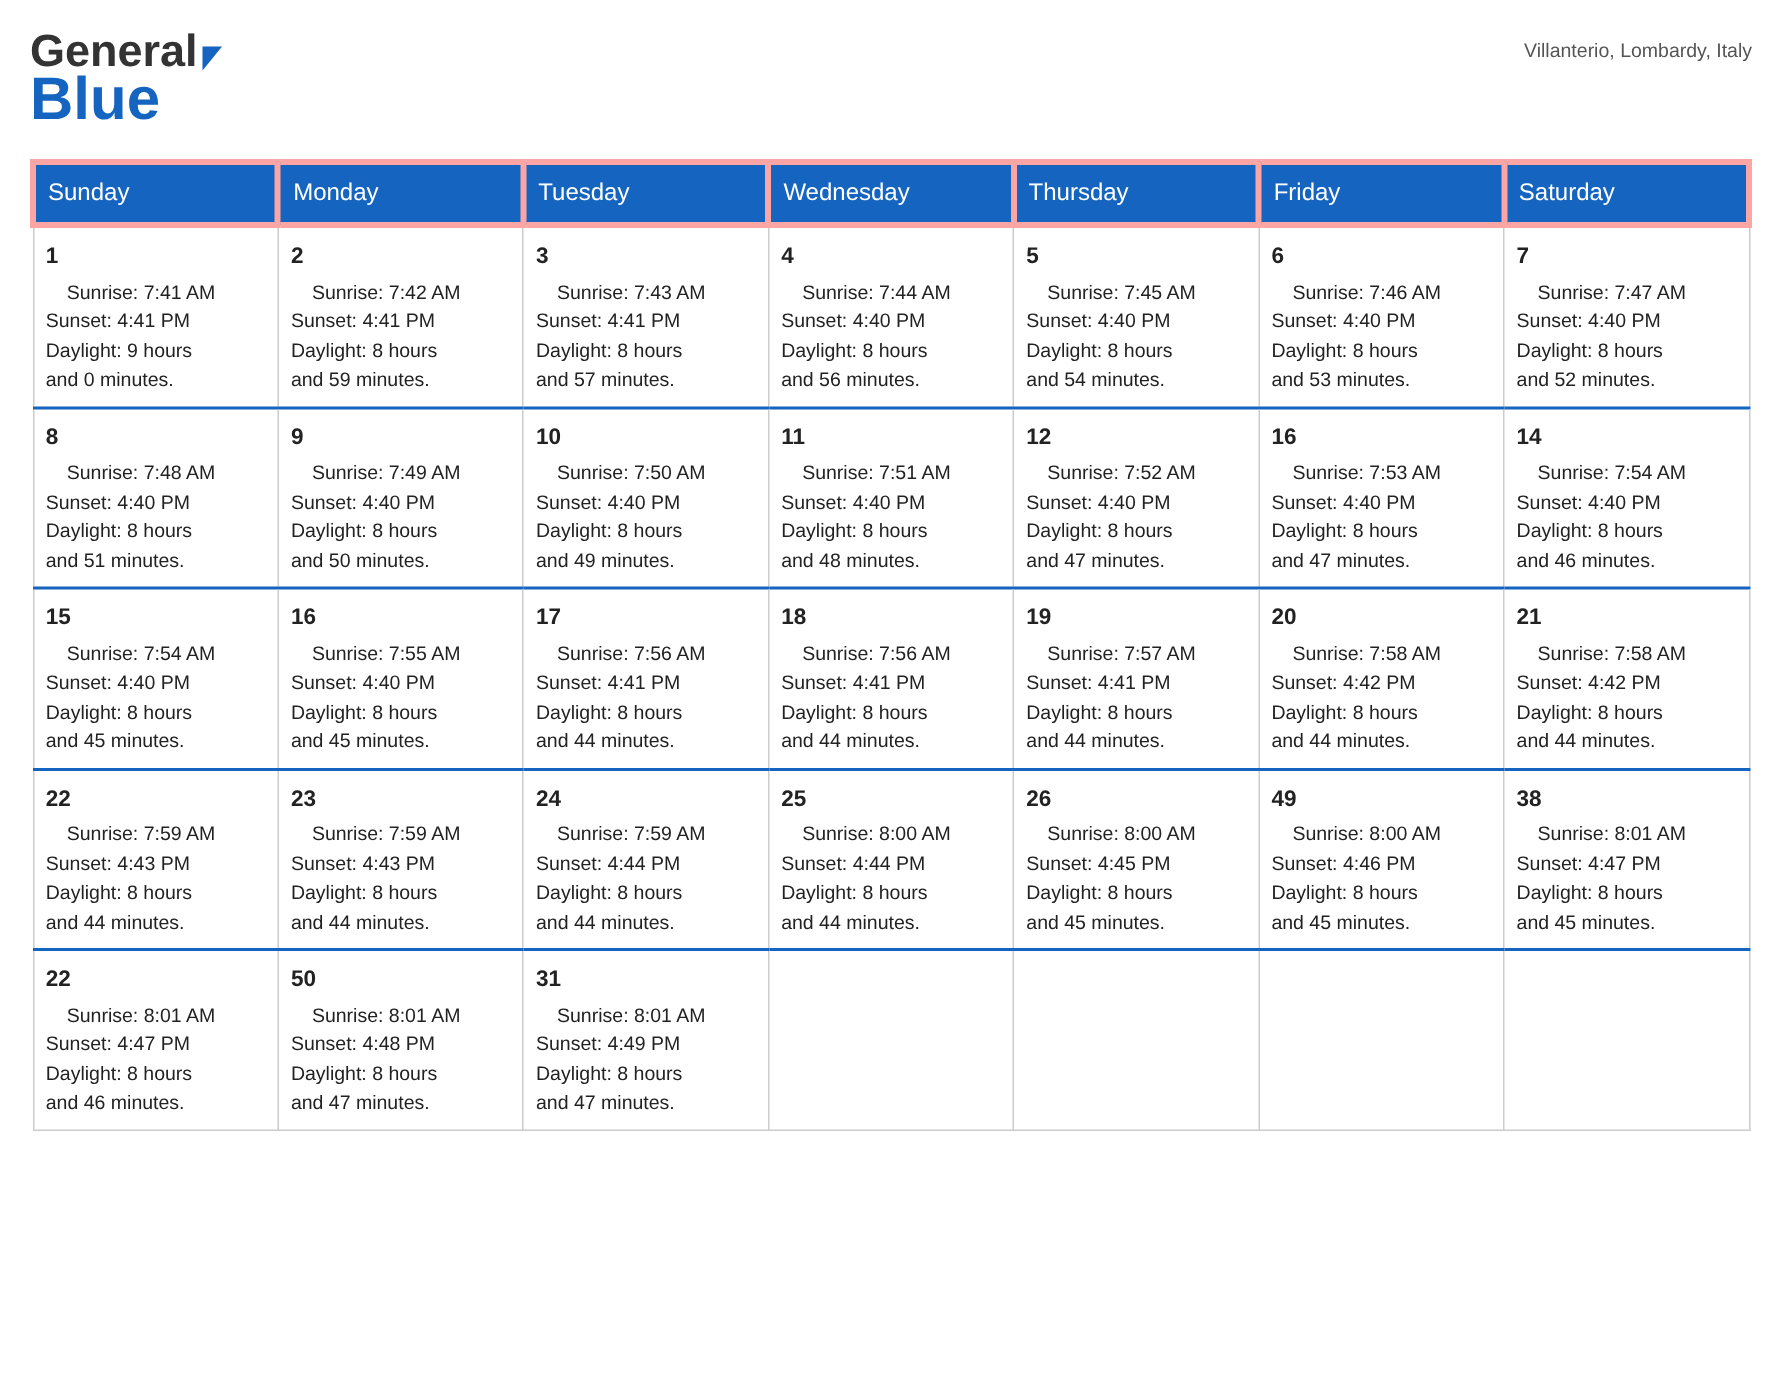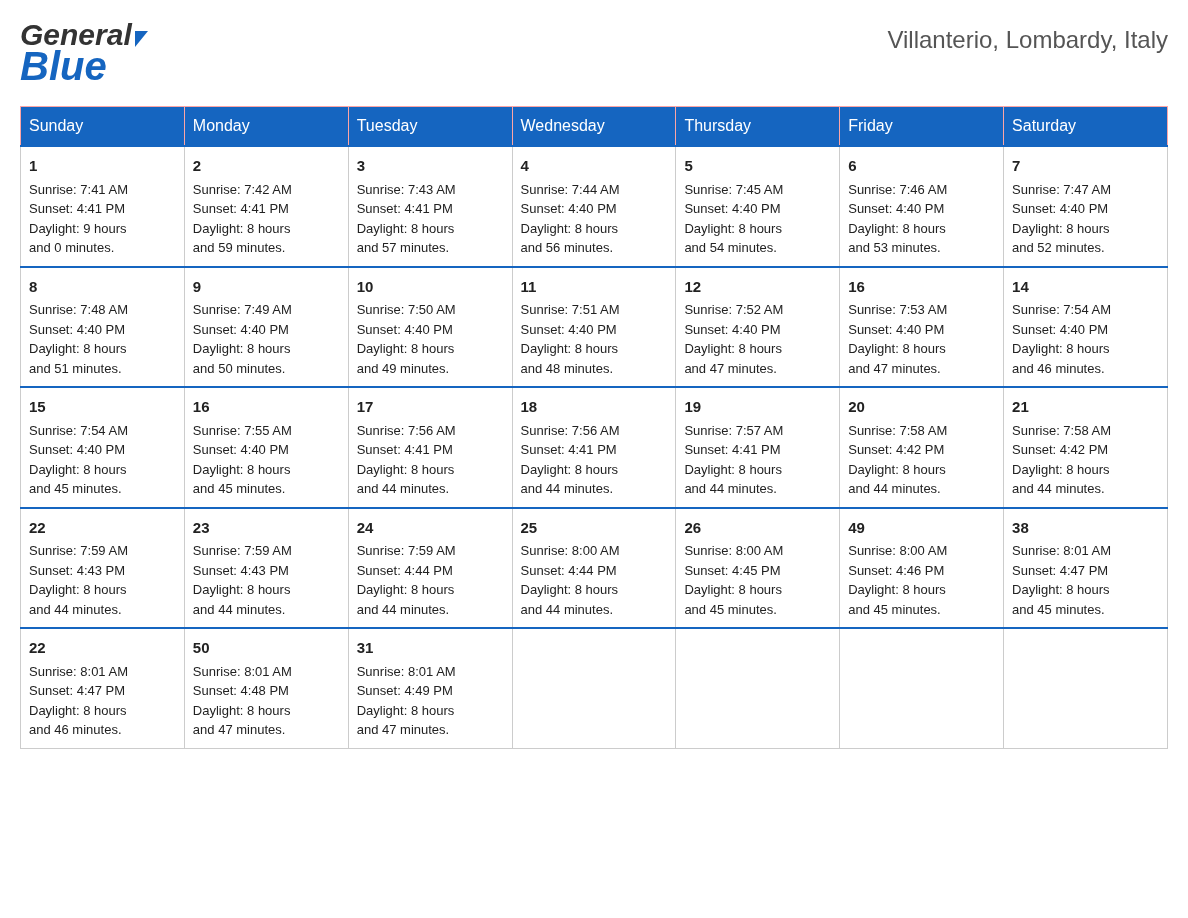--- a/index.html
+++ b/index.html
@@ -20,37 +20,37 @@
     .title-block {
       text-align: right;
     }
     .month-title {
       font-size: 48px;
       font-weight: normal;
       color: #222;
       line-height: 1.1;
     }
     .location {
-      font-size: 24px;
+      font-size: 13px;
       color: #555;
       margin-top: 6px;
     }
     table {
       width: 100%;
       border-collapse: collapse;
       table-layout: fixed;
     }
     th {
       background-color: #1565C0;
       color: #fff;
       padding: 10px 8px;
       font-size: 16px;
       font-weight: normal;
       text-align: left;
-      border: 1px solid #fca5a5;
+      border: 4px solid #fca5a5;
     }
     td {
       vertical-align: top;
       padding: 8px;
       border: 1px solid #ccc;
       font-size: 13px;
       line-height: 1.5;
       color: #222;
       min-height: 90px;
     }
@@ -62,28 +62,28 @@
     }
     .day-num {
       font-size: 15px;
       font-weight: bold;
       display: block;
       margin-bottom: 2px;
     }
     .day-info {
       font-size: 13px;
       color: #222;
+      margin-left: 14px;
     }
     td.empty {
       background: #fff;
     }
     .logo-wrapper {
       display: flex;
       align-items: flex-end;
-      font-style: italic;
     }
     .logo-text {
       display: flex;
       flex-direction: column;
       line-height: 1;
     }
     .general-row {
       display: flex;
       align-items: center;
     }

